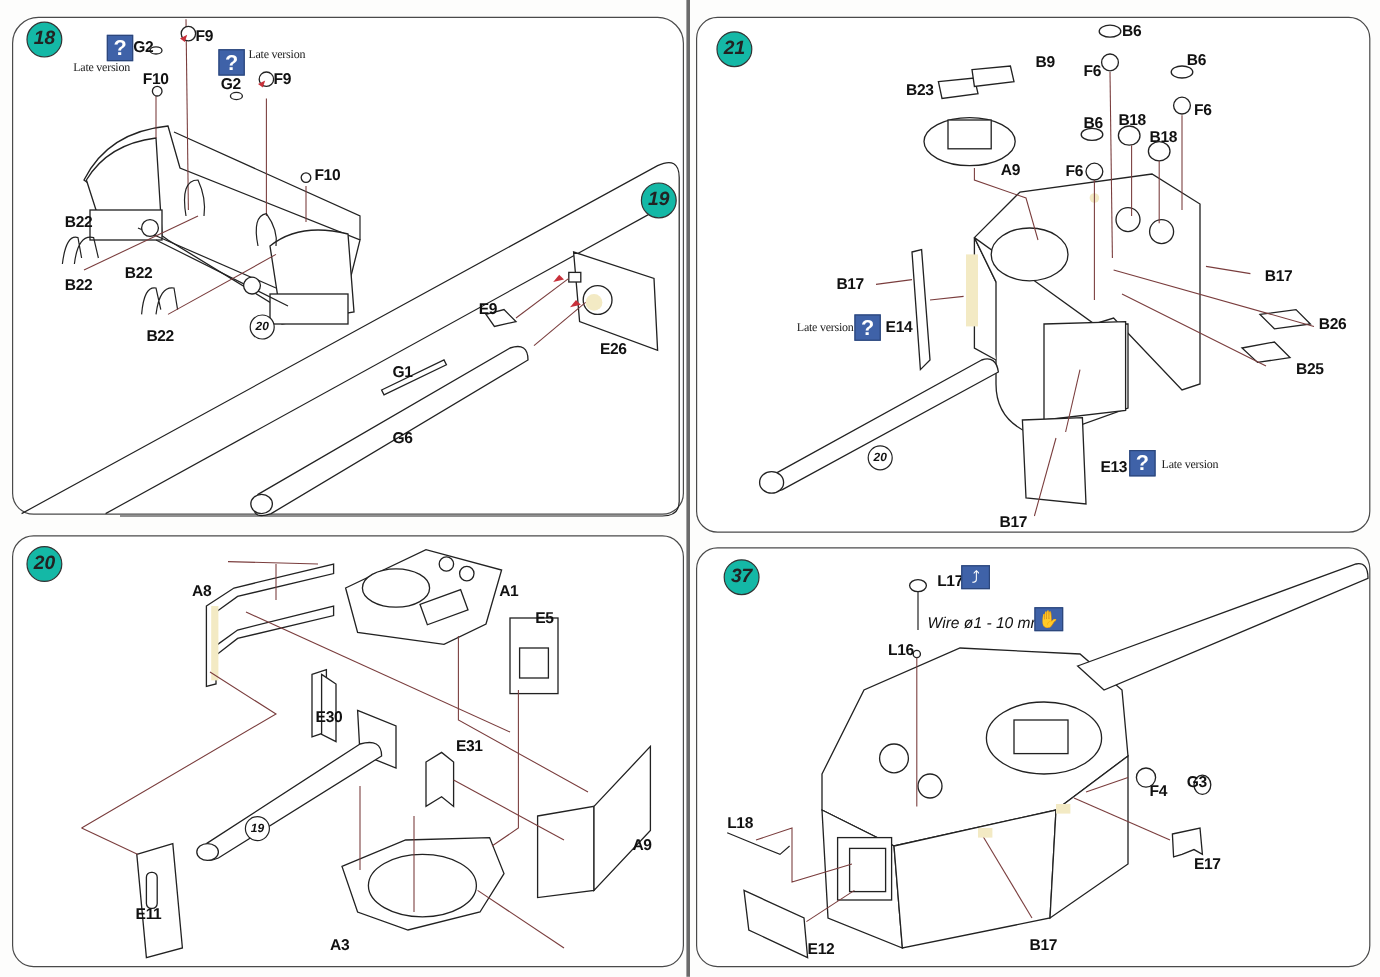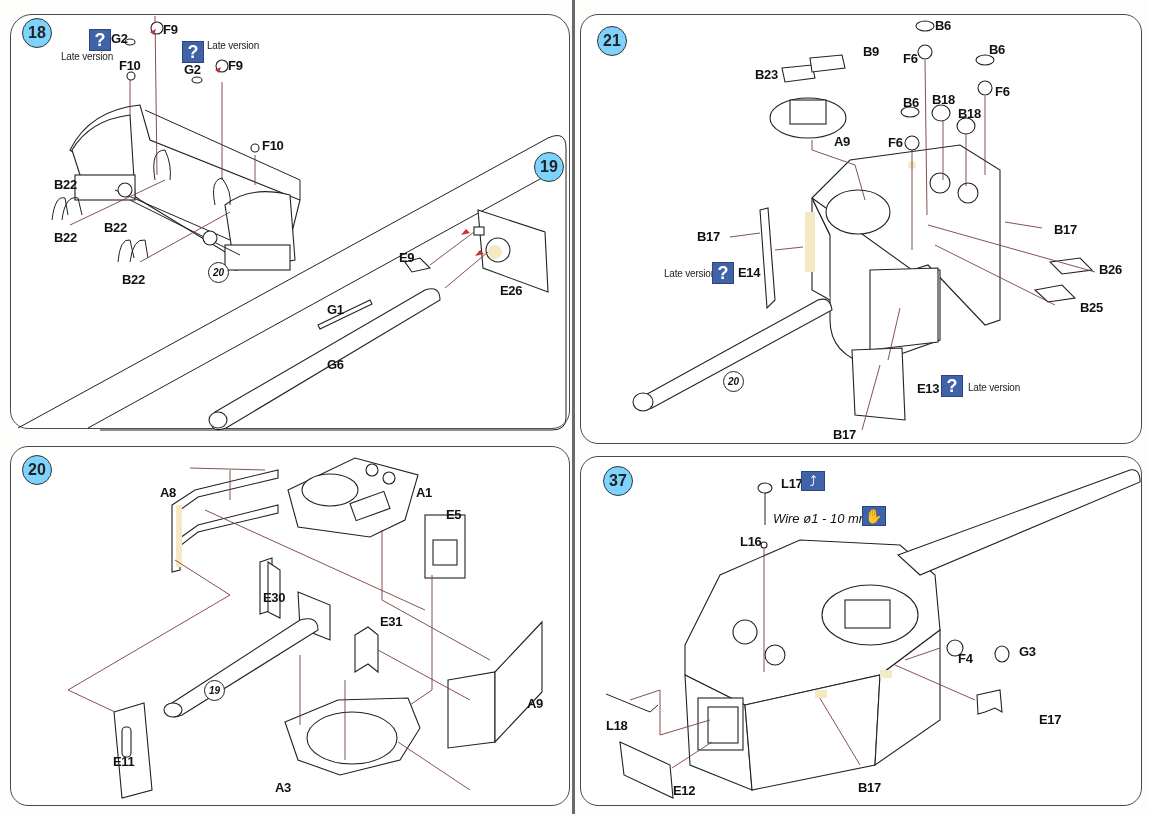--- a/index.html
+++ b/index.html
@@ -1,22 +1,22 @@
 <!DOCTYPE html>
 <html><head>
 <meta charset="utf-8">
 <style>
   html,body{margin:0;padding:0;}
   body{width:1150px;height:814px;background:#fdfdfc;position:relative;overflow:hidden;font-family:"Liberation Sans",sans-serif;color:#111;}
   .panel{position:absolute;border:1.5px solid #4a4a4a;border-radius:18px;background:#fff;box-sizing:border-box;}
   .page-divider{position:absolute;left:572px;top:0;width:3px;height:814px;background:#6b6b6b;}
-  .step{position:absolute;width:30px;height:30px;border-radius:50%;background:#7dd3fc;border:1.5px solid #333;display:flex;align-items:center;justify-content:center;font-weight:bold;font-size:16px;color:#222;box-sizing:border-box;}
+  .step{position:absolute;width:30px;height:30px;border-radius:50%;background:#14b8a6;border:1.5px solid #333;display:flex;align-items:center;justify-content:center;font-weight:bold;font-style:italic;font-size:16px;color:#222;box-sizing:border-box;}
   .subref{position:absolute;width:19px;height:19px;border-radius:50%;border:1.3px solid #222;background:#fff;display:flex;align-items:center;justify-content:center;font-weight:bold;font-style:italic;font-size:10px;}
   .lbl{position:absolute;font-weight:bold;font-size:13px;white-space:nowrap;letter-spacing:-0.3px;}
-  .note{position:absolute;font-size:10px;white-space:nowrap;color:#222;letter-spacing:-0.2px;}
+  .note{position:absolute;font-size:10px;white-space:nowrap;color:#222;letter-spacing:-0.2px;font-family:Liberation Serif, serif;}
   .qbox{position:absolute;width:22px;height:22px;background:#3f62a8;color:#fff;font-weight:bold;font-size:18px;display:flex;align-items:center;justify-content:center;border:1px solid #2c467b;box-sizing:border-box;}
   .ibox{position:absolute;width:24px;height:20px;background:#3f62a8;border:1px solid #2c467b;color:#fff;font-size:14px;display:flex;align-items:center;justify-content:center;box-sizing:border-box;}
   .wire{position:absolute;font-size:13px;font-style:italic;white-space:nowrap;}
   svg.art{position:absolute;left:0;top:0;width:1150px;height:814px;pointer-events:none;}
   .ln{stroke:#222;stroke-width:1;fill:none;}
   .gd{stroke:#7a3d3d;stroke-width:0.9;fill:none;}
   .part{stroke:#222;stroke-width:1.1;fill:#fff;}
   .hl{fill:#f3eac4;stroke:none;}
   .ar{fill:#c8303a;stroke:none;}
 </style>
@@ -279,17 +279,17 @@
 <div class="qbox" style="left:941px;top:375px;">?</div>
 <span class="note" style="left:968px;top:382px;">Late version</span>
 <span class="lbl" style="left:833px;top:427px;">B17</span>
 
 <span class="lbl" style="left:781px;top:476px;">L17</span>
 <div class="ibox" style="left:801px;top:471px;">⤴</div>
 <span class="wire" style="left:773px;top:511px;">Wire ø1 - 10 mm</span>
 <div class="ibox" style="left:862px;top:506px;">✋</div>
 <span class="lbl" style="left:740px;top:534px;">L16</span>
 <span class="lbl" style="left:958px;top:651px;">F4</span>
-<span class="lbl" style="left:1019px;top:644px;text-align:center;">G3</span>
-<span class="lbl" style="left:606px;top:678px;margin-top:40px;">L18</span>
-<span class="lbl" style="left:1039px;top:712px;">E17</span>
+<span class="lbl" style="left:989px;top:644px;text-align:center;">G3</span>
+<span class="lbl" style="left:606px;top:678px;">L18</span>
+<span class="lbl" style="left:995px;top:712px;">E17</span>
 <span class="lbl" style="left:673px;top:783px;">E12</span>
 <span class="lbl" style="left:858px;top:780px;">B17</span>
 
 </body></html>

